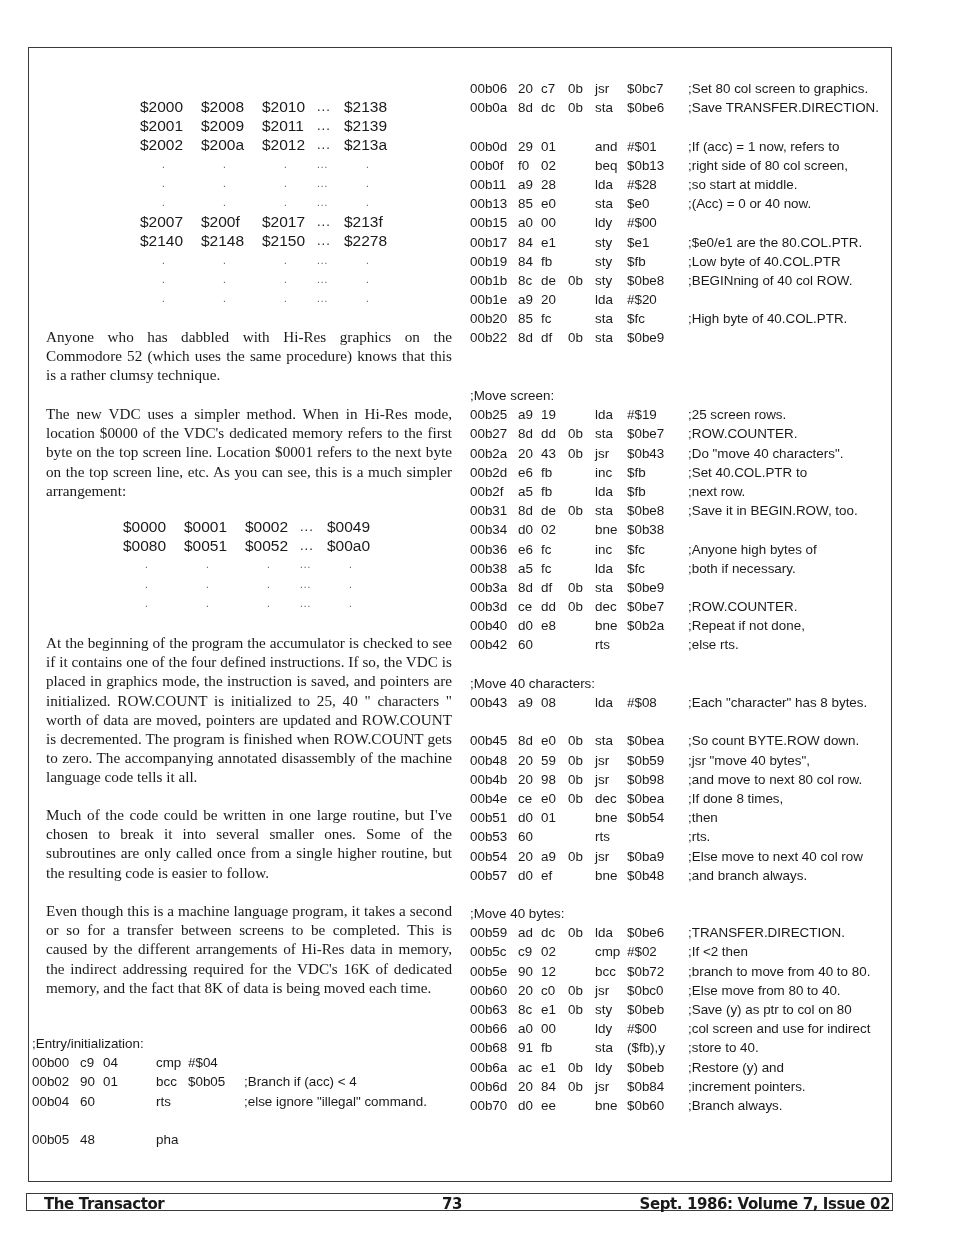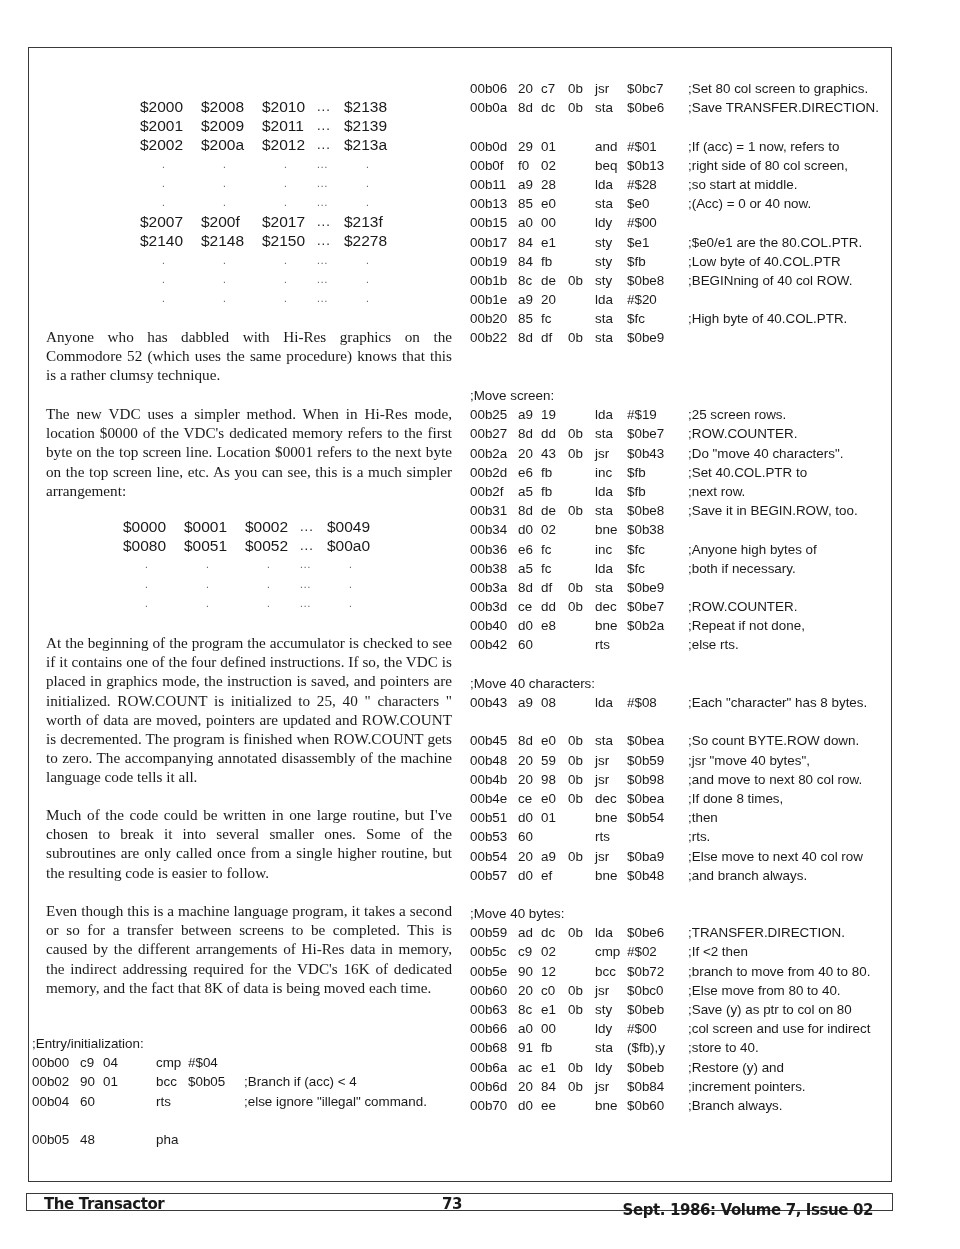--- a/index.html
+++ b/index.html
@@ -10,21 +10,21 @@
   }
   .footer {
     position: absolute; left: 26px; top: 1193px; width: 867px; height: 18px;
     border: 1.5px solid #3a3a3a; box-sizing: border-box;
     font-family: "DejaVu Sans", sans-serif; font-weight: bold; font-size: 15px;
     letter-spacing: -0.4px;
   }
   .footer span { position: absolute; top: 1px; }
   .footer .f-left { left: 17px; }
   .footer .f-center { left: 415px; }
-  .footer .f-right { right: 19px; margin-top: 6px; }
+  .footer .f-right { right: 2px; }
 
   
   .addr-table { position: absolute; font-family: "Liberation Sans", sans-serif; font-size: 15.5px; line-height: 19.2px; }
   .addr-row { display: flex; height: 19.2px; }
   .addr-row span { display: inline-block; }
   .a1 { width: 61px; } .a2 { width: 61px; } .a3 { width: 55px; } .a4 { width: 27px; letter-spacing: 1px; font-size: 13px; } .a5 { width: 60px; }
   .dots-row span { text-align: center; font-size: 10px; color: #555; }
   .dots-row .a1, .dots-row .a2, .dots-row .a3, .dots-row .a5 { text-indent: 0; }
 
   .para {

